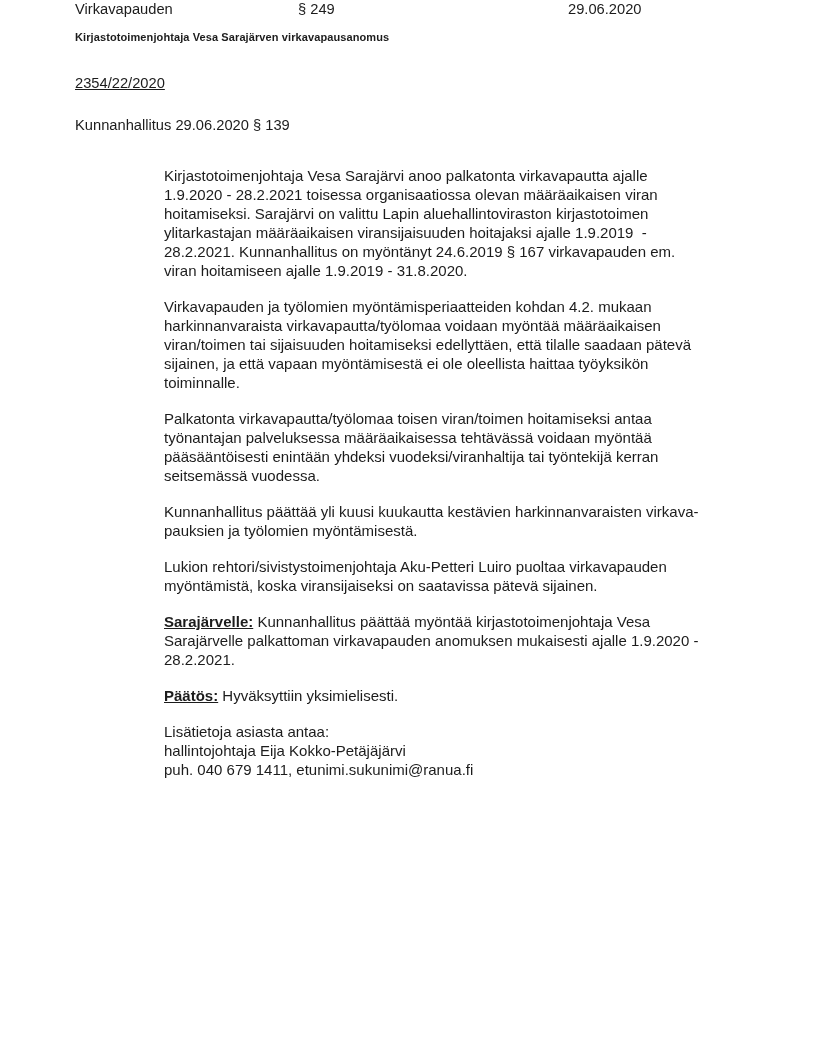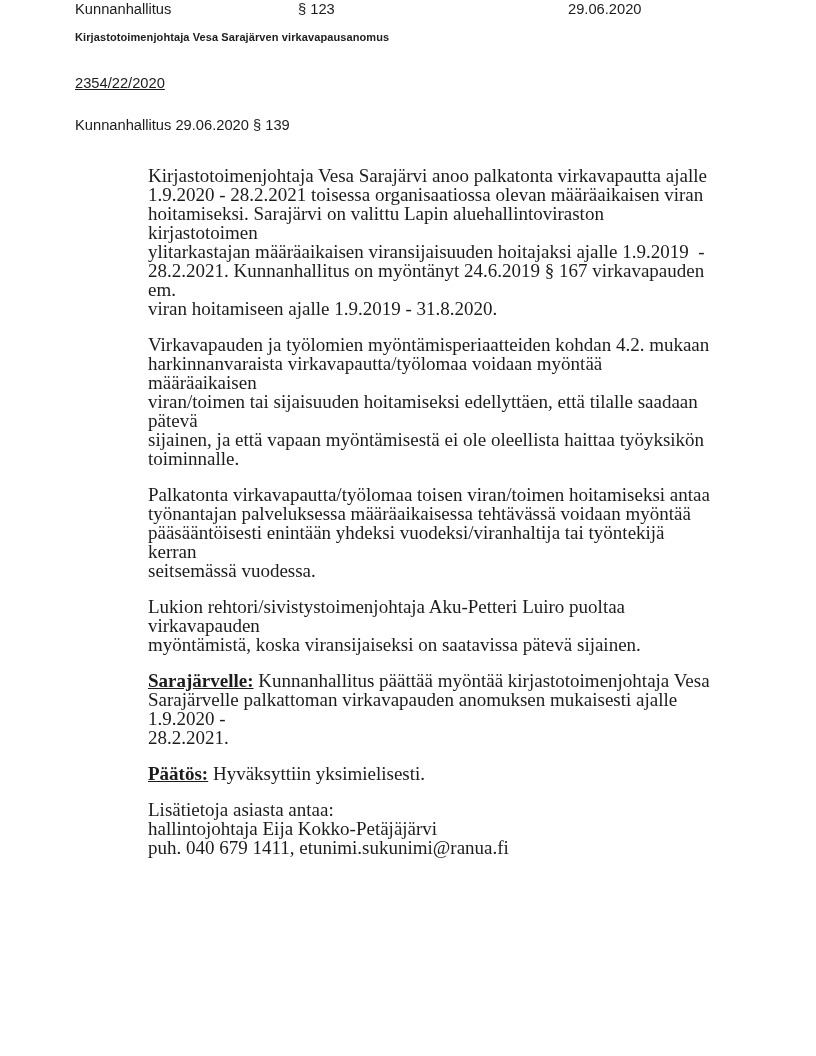--- a/index.html
+++ b/index.html
@@ -18,44 +18,43 @@
     line-height: 19px;
     white-space: pre;
   }
   .doc-title {
     font-size: 11px;
     font-weight: bold;
     letter-spacing: 0.1px;
     white-space: pre;
   }
   .doc-body {
-    left: 148px;
+    left: 164px;
     top: 166px;
     width: 566px;
-    font-size: 19px;
+    font-size: 15px;
     line-height: 19px;
-    font-family: Liberation Serif, serif;
   }
   .doc-body p {
     margin: 0 0 17px 0;
     white-space: pre-wrap;
   }
   .lead {
     font-weight: bold;
     text-decoration: underline;
   }
 </style>
 </head>
 <body>
 
 <div>
 
   <div>
-    <span class="abs meta" style="left:75px; top:0;">Kunnanhallitus</span>
-    <span class="abs meta" style="left:298px; top:0;">§ 123</span>
+    <span class="abs meta" style="left:75px; top:0;">Virkavapauden</span>
+    <span class="abs meta" style="left:298px; top:0;">§ 249</span>
     <span class="abs meta" style="left:520px; top:0;margin-left:48px;">29.06.2020</span>
   </div>
 
   <div class="abs doc-title" style="left:75px; top:31px;">Kirjastotoimenjohtaja Vesa Sarajärven virkavapausanomus</div>
 
   <div class="abs meta" style="left:75px; top:74px;text-decoration:underline;">2354/22/2020</div>
 
   <div class="abs meta" style="left:75px; top:109px;margin-top:7px;">Kunnanhallitus 29.06.2020 § 139</div>
 
   <div class="abs doc-body">
@@ -71,20 +70,22 @@
 harkinnanvaraista virkavapautta/työlomaa voidaan myöntää määräaikaisen
 viran/toimen tai sijaisuuden hoitamiseksi edellyttäen, että tilalle saadaan pätevä
 sijainen, ja että vapaan myöntämisestä ei ole oleellista haittaa työyksikön
 toiminnalle.</p>
 
     <p>Palkatonta virkavapautta/työlomaa toisen viran/toimen hoitamiseksi antaa
 työnantajan palveluksessa määräaikaisessa tehtävässä voidaan myöntää
 pääsääntöisesti enintään yhdeksi vuodeksi/viranhaltija tai työntekijä kerran
 seitsemässä vuodessa.</p>
 
+    <p>Kunnanhallitus päättää yli kuusi kuukautta kestävien harkinnanvaraisten virkava-
+pauksien ja työlomien myöntämisestä.</p>
 
     <p>Lukion rehtori/sivistystoimenjohtaja Aku-Petteri Luiro puoltaa virkavapauden
 myöntämistä, koska viransijaiseksi on saatavissa pätevä sijainen.</p>
 
     <p><span class="lead">Sarajärvelle:</span><span> Kunnanhallitus päättää myöntää kirjastotoimenjohtaja Vesa
 Sarajärvelle palkattoman virkavapauden anomuksen mukaisesti ajalle 1.9.2020 -
 28.2.2021.</span></p>
 
 
     <p><span class="lead">Päätös:</span><span> Hyväksyttiin yksimielisesti.</span></p>

